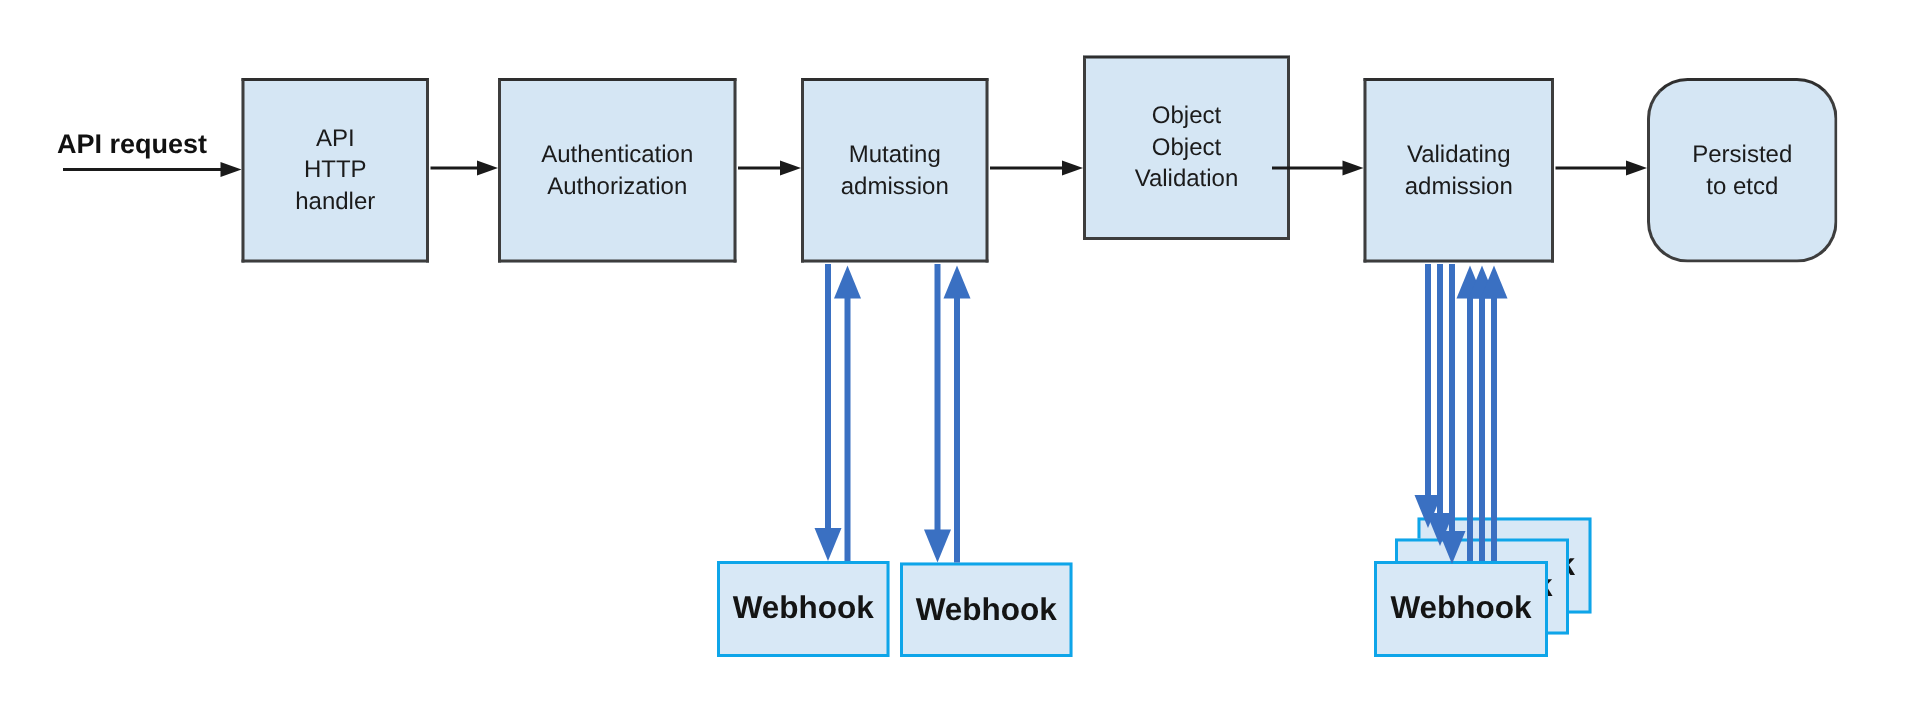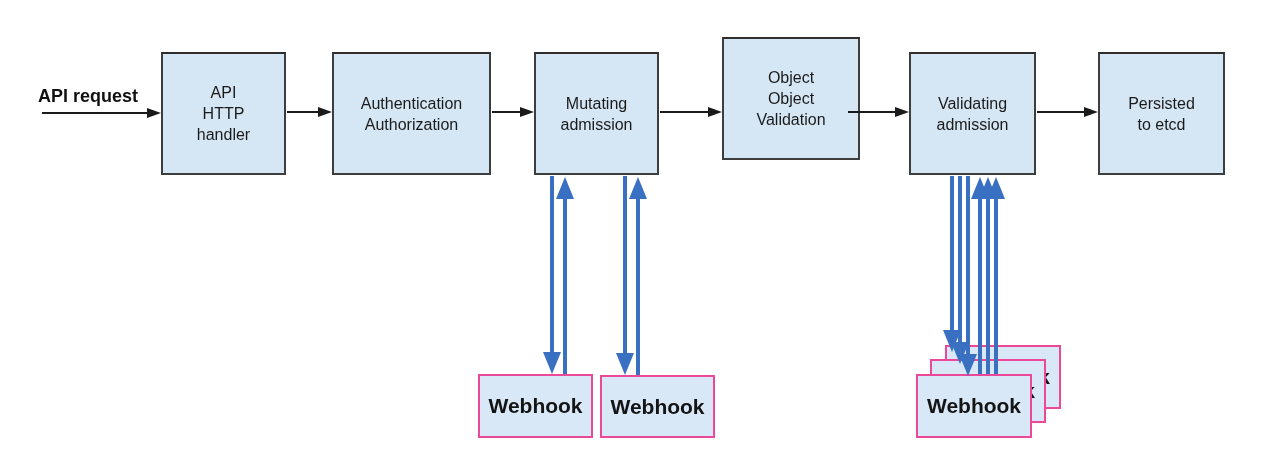--- a/index.html
+++ b/index.html
@@ -14,21 +14,21 @@
     box-sizing:border-box;
     display:flex;flex-direction:column;align-items:center;justify-content:center;
     color:#1b1b1b;
     font-size:16px;line-height:21px;text-align:center;
   }
   .node .line{display:block;white-space:nowrap;}
 
   .webhook{
     position:absolute;
     background:#d8e8f6;
-    border:2px solid #ec4899;
+    border:2px solid #0ea5e9;
     box-sizing:border-box;
     display:flex;align-items:center;justify-content:center;
     color:#141414;
     font-size:21px;font-weight:bold;
   }
 
   .flow-label{
     position:absolute;
     left:38px;top:86px;width:122px;
     font-size:18px;font-weight:bold;color:#111111;
@@ -83,21 +83,21 @@
     <span class="line">Object</span>
     <span class="line">Object</span>
     <span class="line">Validation</span>
   </div>
 
   <div class="node z1" style="left:909px;top:52px;width:127px;height:123px;">
     <span class="line">Validating</span>
     <span class="line">admission</span>
   </div>
 
-  <div class="node z1" style="left:1098px;top:52px;width:127px;height:123px;">
+  <div class="node z1" style="left:1098px;top:52px;width:127px;height:123px;border-radius:27px;">
     <span class="line">Persisted</span>
     <span class="line">to etcd</span>
   </div>
 
   <div class="flow-label">API request</div>
 
   <svg class="arrow-layer" viewBox="0 0 1278 476" xmlns="http://www.w3.org/2000/svg">
 
     <g stroke="#1a1a1a" stroke-width="2" fill="#1a1a1a">
       <g>

